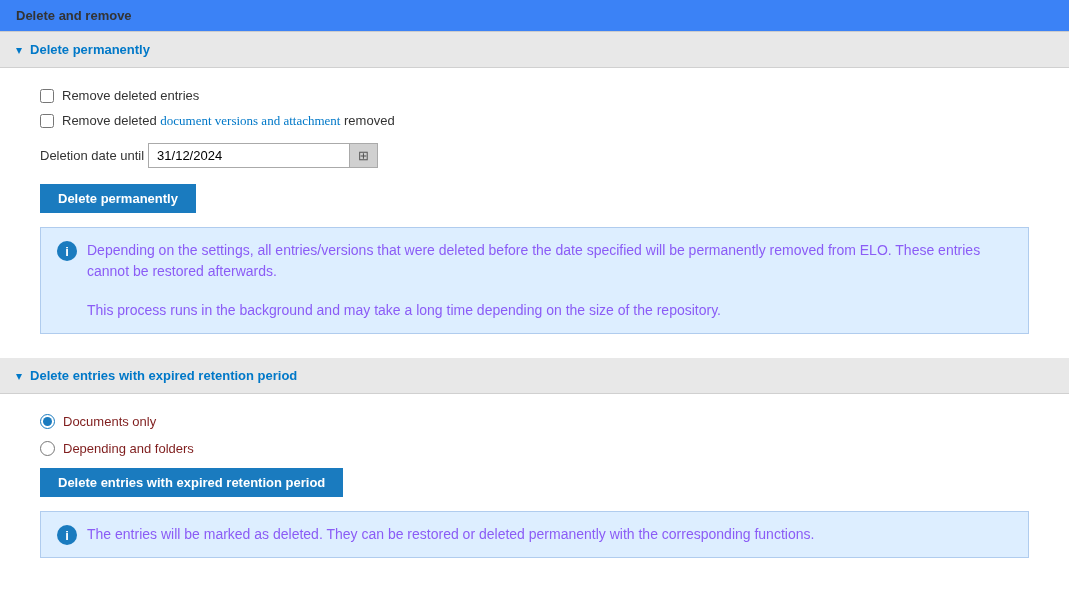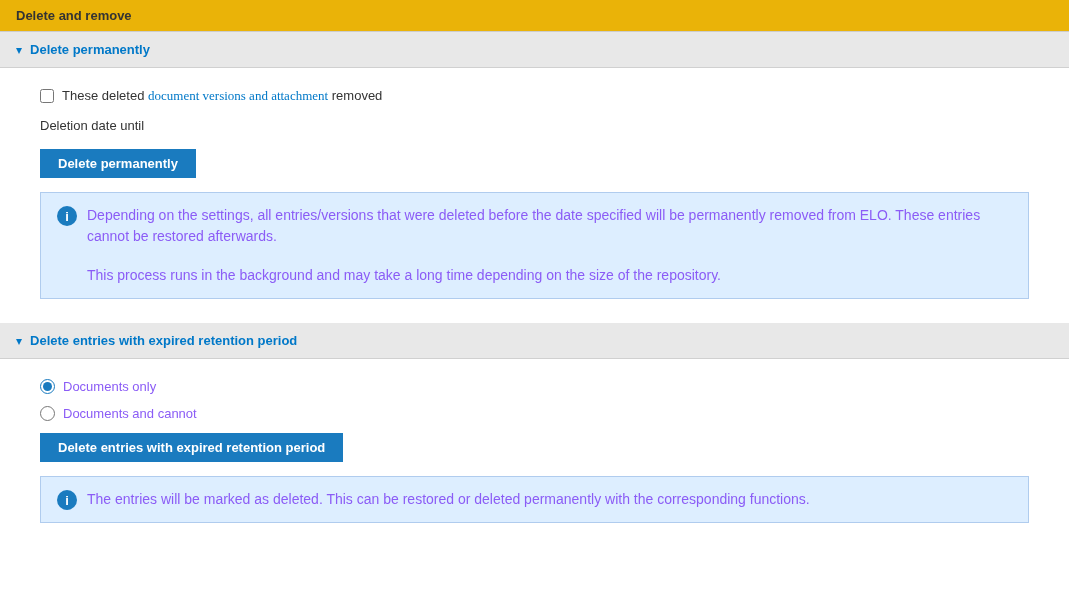--- a/index.html
+++ b/index.html
@@ -6,21 +6,21 @@
     body {
       font-family: Arial, sans-serif;
       font-size: 13px;
       color: #333;
       background: #fff;
       width: 1069px;
       min-height: 589px;
     }
 
     .page-title {
-      background: #eab308;
+      background: #3b82f6;
       padding: 8px 16px;
       font-size: 13px;
       font-weight: bold;
       color: #333;
       border-bottom: 1px solid #ccc;
     }
 
     .section-header {
       background: #e8e8e8;
       padding: 10px 16px;
@@ -164,47 +164,57 @@
 
     .radio-row input[type="radio"] {
       width: 15px;
       height: 15px;
       cursor: pointer;
       accent-color: #1a7bbf;
     }
 
     .radio-label {
       font-size: 13px;
-      color: #8b5cf6;
+      color: #7f1d1d;
     }
   </style>
 </head>
 <body>
 
 <div class="page-title">Delete and remove</div>
 
 <div class="section-header">
   <span class="chevron">▾</span>
   <span class="section-title">Delete permanently</span>
 </div>
 
 <div class="section-content">
   
+  <div class="checkbox-row">
+    <input type="checkbox" style="">
+    <span class="checkbox-label">Remove deleted entries</span>
+  </div>
 
   
   <div class="checkbox-row">
     <input type="checkbox" style="">
     <span class="checkbox-label">
-      <span>These deleted </span><a href="#">document versions and attachment</a><span> removed</span>
+      <span>Remove deleted </span><a href="#">document versions and attachment</a><span> removed</span>
     </span>
   </div>
 
   
   <div class="date-row">
     <span class="date-label">Deletion date until</span>
+    <div class="date-input-wrapper">
+      <input type="text" class="date-input" value="31/12/2024" style="">
+      <button class="date-picker-btn">
+        <span>⊞</span>
+      </button>
+    </div>
   </div>
 
   
   <button class="btn-primary">Delete permanently</button>
 
   
   <div class="info-box">
     <div class="info-icon">i</div>
     <div class="info-text">
       <div>Depending on the settings, all entries/versions that were deleted before the date specified will be permanently removed from ELO. These entries cannot be restored afterwards.</div>
@@ -221,24 +231,24 @@
 <div class="section-content">
   
   <div class="radio-row">
     <input type="radio" name="retention-scope" checked="" style="">
     <span class="radio-label">Documents only</span>
   </div>
 
   
   <div class="radio-row">
     <input type="radio" name="retention-scope" style="">
-    <span class="radio-label">Documents and cannot</span>
+    <span class="radio-label">Depending and folders</span>
   </div>
 
   
   <button class="btn-primary">Delete entries with expired retention period</button>
 
   
   <div class="info-box" style="margin-top:14px;">
     <div class="info-icon">i</div>
-    <div class="info-text">The entries will be marked as deleted. This can be restored or deleted permanently with the corresponding functions.</div>
+    <div class="info-text">The entries will be marked as deleted. They can be restored or deleted permanently with the corresponding functions.</div>
   </div>
 </div>
 
 </body></html>

